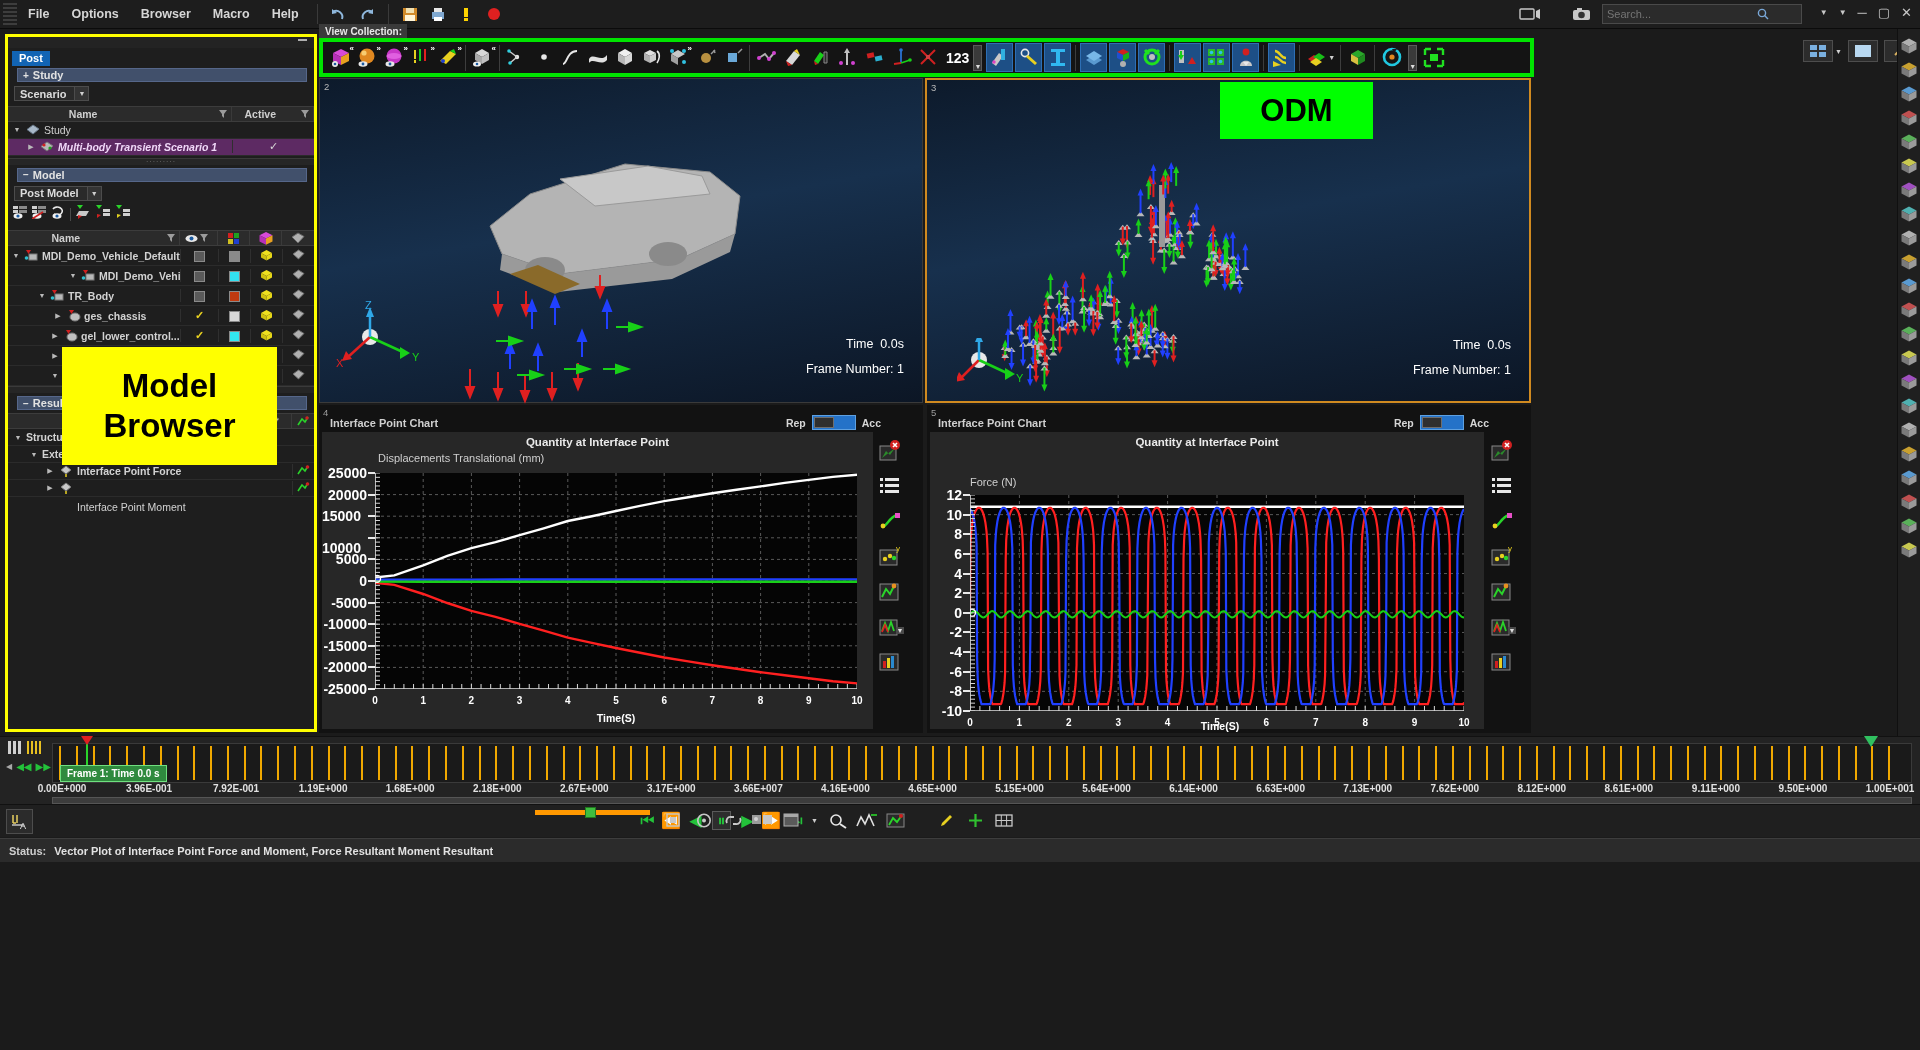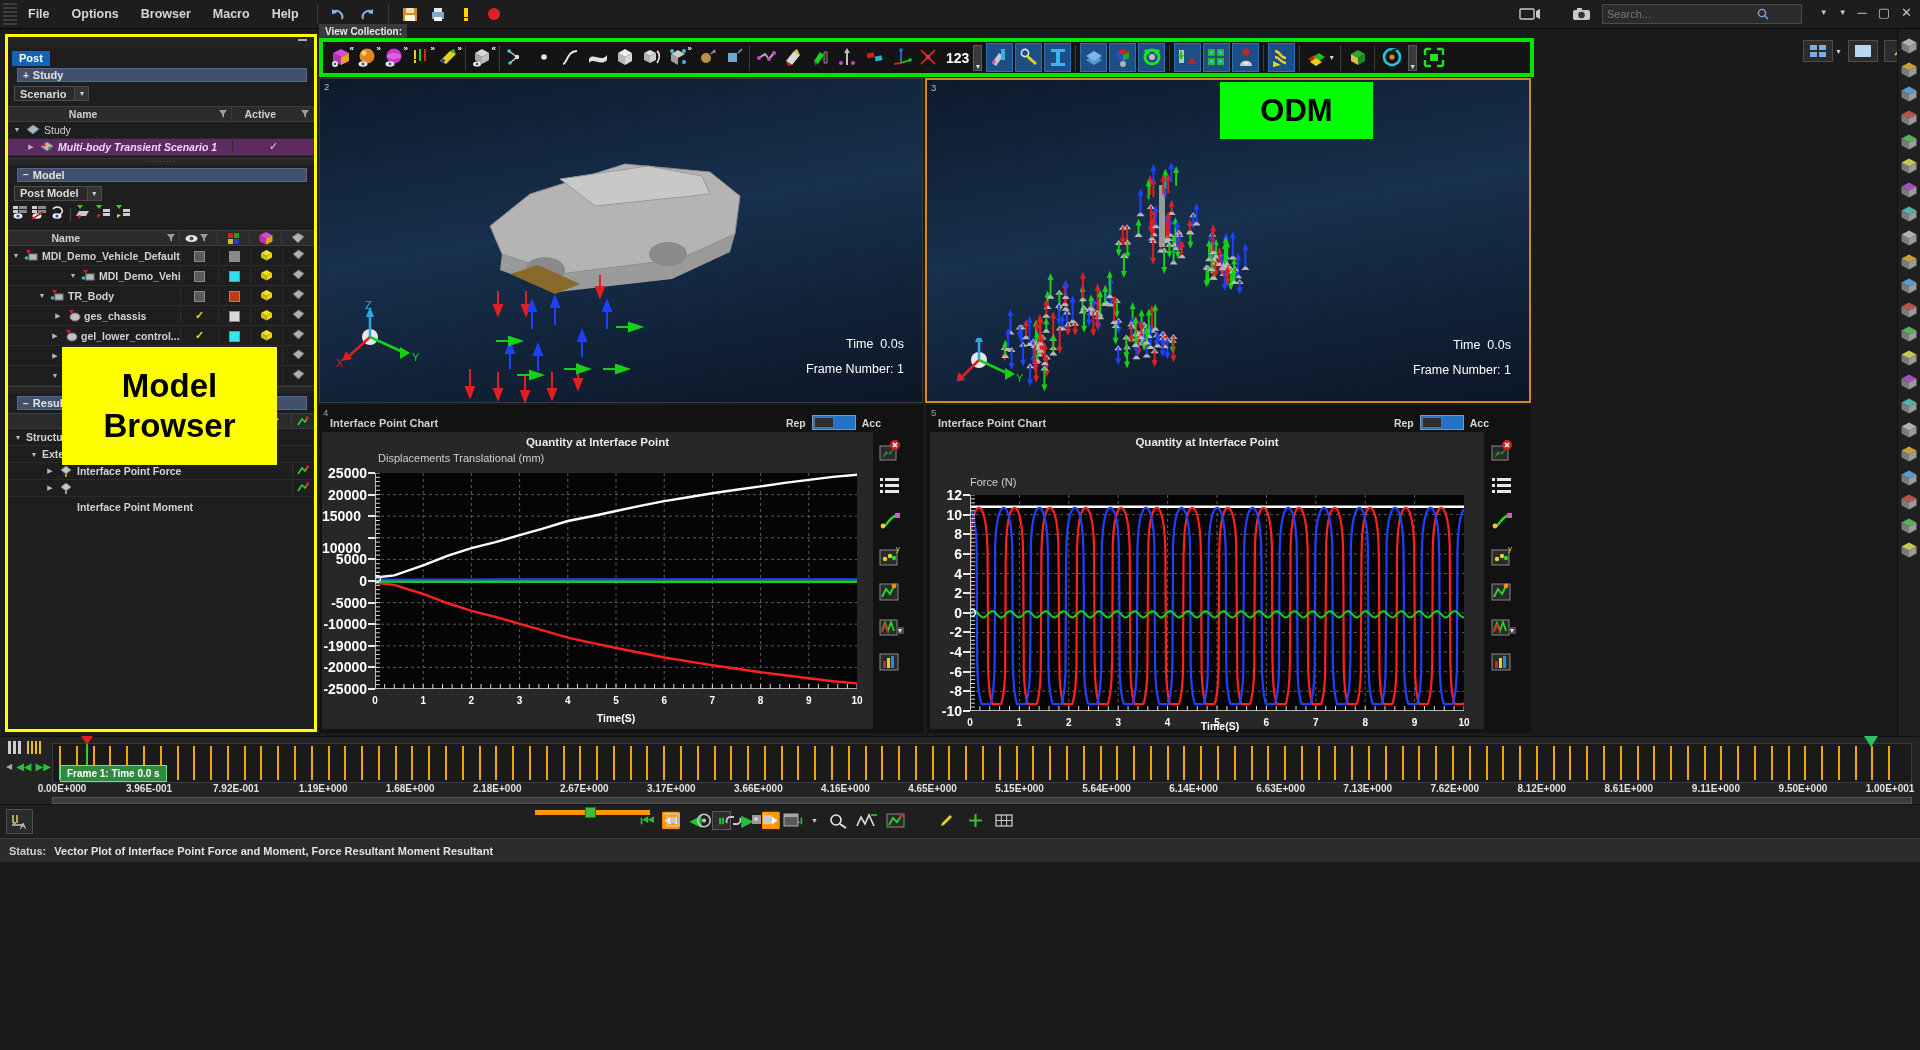--- a/index.html
+++ b/index.html
@@ -612,21 +612,21 @@
                 <circle cx="10.5" cy="3" r="1.8" fill="#d02020"></circle>
               </svg></div>
           </div>
           <div class="trow" style="height: 17px;">
             <div class="nm" style="padding-left: 37px;">
               <span class="tri">▶</span>
               <span style="display: inline-block; width: 14px; height: 12px; margin: 0px 4px;"><svg width="14" height="12">
                   <path d="M7 1 L12 5 L7 9 L2 5 Z" fill="#c8c8c8" stroke="#7a7a7a"></path>
                   <path d="M7 9 L7 12" stroke="#e8d020" stroke-width="1.5"></path>
                 </svg></span>
-              <span style="font-weight: bold; margin-top: 38px;">Interface Point Moment</span>
+              <span style="font-weight: normal; margin-top: 38px;">Interface Point Moment</span>
             </div>
             <div class="cellbox" style="width: 58px; border-left: none;"></div>
             <div class="cellbox" style="width: 22px;"><svg width="13" height="12">
                 <path d="M1 10 L5 4 L8 7 L11 2" stroke="#2ad42a" stroke-width="1.6" fill="none"></path>
                 <circle cx="10.5" cy="3" r="1.8" fill="#d02020"></circle>
               </svg></div>
           </div>
         </div>
 
       <div class="yellownote">
@@ -1738,21 +1738,21 @@
           <div class="ytick" style="left: 0px; width: 36px; top: 116px;">10000</div>
           <div style="position: absolute; left: 46px; top: 104.8px; width: 7px; height: 2px; background: rgb(232, 232, 232);"></div>
           <div class="ytick" style="left: 0px; width: 45px; top: 127.4px;">5000</div>
           <div style="position: absolute; left: 46px; top: 126.4px; width: 7px; height: 2px; background: rgb(232, 232, 232);"></div>
           <div class="ytick" style="left: 0px; width: 45px; top: 149px;">0</div>
           <div style="position: absolute; left: 46px; top: 148px; width: 7px; height: 2px; background: rgb(232, 232, 232);"></div>
           <div class="ytick" style="left: 0px; width: 45px; top: 170.6px;">-5000</div>
           <div style="position: absolute; left: 46px; top: 169.6px; width: 7px; height: 2px; background: rgb(232, 232, 232);"></div>
           <div class="ytick" style="left: 0px; width: 45px; top: 192.2px;">-10000</div>
           <div style="position: absolute; left: 46px; top: 191.2px; width: 7px; height: 2px; background: rgb(232, 232, 232);"></div>
-          <div class="ytick" style="left: 0px; width: 45px; top: 213.8px;">-19000</div>
+          <div class="ytick" style="left: 0px; width: 45px; top: 213.8px;">-15000</div>
           <div style="position: absolute; left: 46px; top: 212.8px; width: 7px; height: 2px; background: rgb(232, 232, 232);"></div>
           <div class="ytick" style="left: 0px; width: 45px; top: 235.4px;">-20000</div>
           <div style="position: absolute; left: 46px; top: 234.4px; width: 7px; height: 2px; background: rgb(232, 232, 232);"></div>
           <div class="ytick" style="left: 0px; width: 45px; top: 257px;">-25000</div>
           <div style="position: absolute; left: 46px; top: 256px; width: 7px; height: 2px; background: rgb(232, 232, 232);"></div>
         </div>
       <div id="xticks4">
           <div class="xtick" style="left: 53px; top: 263px;">0</div>
           <div class="xtick" style="left: 101.2px; top: 263px;">1</div>
           <div class="xtick" style="left: 149.4px; top: 263px;">2</div>
@@ -2374,21 +2374,21 @@
     <div class="frametag" style="left:60px;top:28px">Frame 1: Time 0.0 s</div>
     <div class="tlticklabels" id="tllabels">
         <span style="left: 10px;">0.00E+000</span>
         <span style="left: 97.0476px;">3.96E-001</span>
         <span style="left: 184.095px;">7.92E-001</span>
         <span style="left: 271.143px;">1.19E+000</span>
         <span style="left: 358.19px;">1.68E+000</span>
         <span style="left: 445.238px;">2.18E+000</span>
         <span style="left: 532.286px;">2.67E+000</span>
         <span style="left: 619.333px;">3.17E+000</span>
-        <span style="left: 706.381px;">3.66E+000</span>
+        <span style="left: 706.381px;">3.66E+007</span>
         <span style="left: 793.429px;">4.16E+000</span>
         <span style="left: 880.476px;">4.65E+000</span>
         <span style="left: 967.524px;">5.15E+000</span>
         <span style="left: 1054.57px;">5.64E+000</span>
         <span style="left: 1141.62px;">6.14E+000</span>
         <span style="left: 1228.67px;">6.63E+000</span>
         <span style="left: 1315.71px;">7.13E+000</span>
         <span style="left: 1402.76px;">7.62E+000</span>
         <span style="left: 1489.81px;">8.12E+000</span>
         <span style="left: 1576.86px; text-align: right;">8.61E+000</span>

